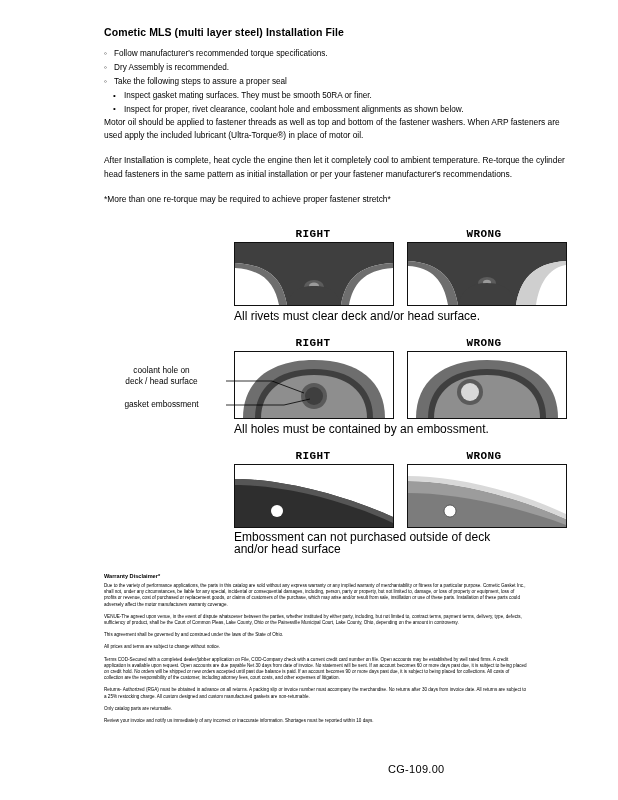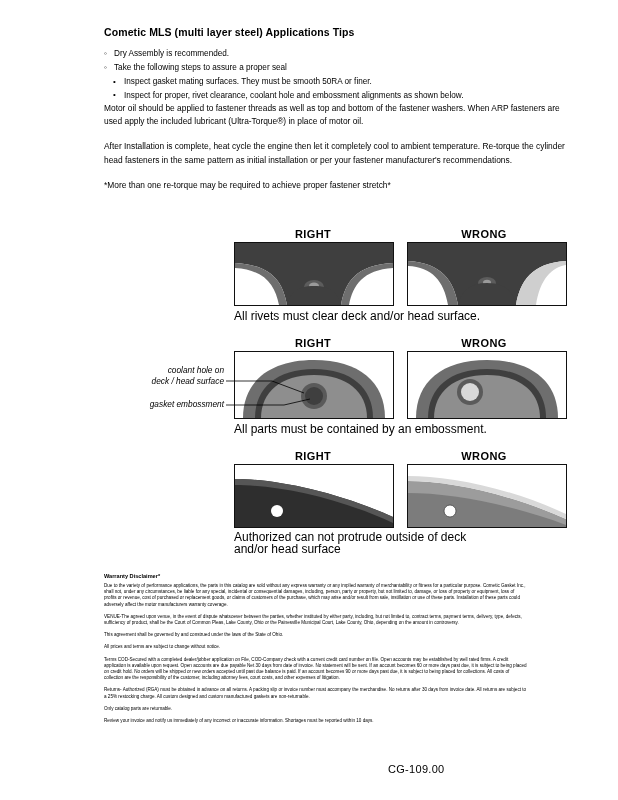--- a/index.html
+++ b/index.html
@@ -89,20 +89,21 @@
     position: absolute;
     left: 104px;
     top: 228px;
     width: 470px;
   }
   .fig-row {
     position: relative;
     display: flex;
     gap: 13px;
     justify-content: flex-start;
+    font-family: Liberation Mono, monospace;
   }
   .fig-row.indent { margin-left: 130px; }
   .fig-label {
     text-align: center;
     font-size: 11px;
     font-weight: bold;
     letter-spacing: 0.4px;
     margin-bottom: 2px;
   }
   .fig-box {
@@ -124,23 +125,22 @@
     position: absolute;
     left: 0;
     top: 0;
     width: 100%;
     height: 100%;
     pointer-events: none;
   }
   .callout-text {
     position: absolute;
     font-size: 8.3px;
-    text-align: right;
+    text-align: center;
     white-space: nowrap;
-    font-style: italic;
   }
   .disclaimer {
     position: absolute;
     left: 104px;
     top: 573px;
     width: 424px;
   }
   .disc-title {
     font-size: 5.6px;
     font-weight: bold;
@@ -160,23 +160,24 @@
     letter-spacing: 0.3px;
   }
   svg { display: block; }
 </style>
 </head>
 <body>
 
 <div class="page">
 
   <div class="content">
-    <h1 class="title">Cometic MLS (multi layer steel) Applications Tips</h1>
+    <h1 class="title">Cometic MLS (multi layer steel) Installation File</h1>
 
     <ul class="bullets">
+      <li>Follow manufacturer's recommended torque specifications.</li>
       <li>Dry Assembly is recommended.</li>
       <li>Take the following steps to assure a proper seal</li>
     </ul>
     <ul class="subbullets">
       <li>Inspect gasket mating surfaces.  They must be smooth 50RA or finer.</li>
       <li>Inspect for proper, rivet clearance, coolant hole and embossment alignments as shown below.</li>
     </ul>
 
     <p class="para">Motor oil should be applied to fastener threads as well as top and bottom of the fastener washers. When ARP fasteners are used apply the included lubricant (Ultra-Torque®) in place of motor oil.</p>
     <p class="para">After Installation is complete, heat cycle the engine then let it completely cool to ambient temperature. Re-torque the cylinder head fasteners in the same pattern as initial installation or per your fastener manufacturer's recommendations.</p>
@@ -253,21 +254,21 @@
       <div class="callouts">
         <span class="callout-text" style="left:-5px; top:28px; width:125px;">coolant hole on</span>
         <span class="callout-text" style="left:-5px; top:39px; width:125px;">deck / head surface</span>
         <span class="callout-text" style="left:-5px; top:62px; width:125px;">gasket embossment</span>
         <svg style="position:absolute; left:0; top:0;" width="470" height="110" viewBox="0 0 470 110">
           <path d="M122,44 L168,44 L200,56" stroke="#000" stroke-width="0.8" fill="none"></path>
           <path d="M122,68 L180,68 L206,62" stroke="#000" stroke-width="0.8" fill="none"></path>
         </svg>
       </div>
     </div>
-    <div class="fig-cap" style="margin-left:130px;">All parts must be contained by an embossment.</div>
+    <div class="fig-cap" style="margin-left:130px;">All holes must be contained by an embossment.</div>
 
     <div class="fig-row indent">
       <div style="width:158px;">
         <div class="fig-label">RIGHT</div>
       </div>
       <div style="width:158px;">
         <div class="fig-label">WRONG</div>
       </div>
     </div>
     <div class="fig-row indent">
@@ -283,21 +284,21 @@
         <svg width="158" height="62" viewBox="0 0 158 62">
           <rect x="0" y="0" width="158" height="62" fill="#ffffff"></rect>
           <path d="M0,16 C40,16 100,28 158,54 L158,62 L0,62 Z" fill="#9c9c9c"></path>
           <path d="M0,16 C40,16 100,28 158,54 L158,49 C100,22 40,11 0,11 Z" fill="#d9d9d9"></path>
           <path d="M0,28 C40,28 100,38 158,60 L158,62 L0,62 Z" fill="#7c7c7c"></path>
           <circle cx="42" cy="46" r="6" fill="#ffffff" stroke="#444" stroke-width="0.8"></circle>
         </svg>
       </div>
     </div>
     <div class="fig-cap two-line" style="margin-left:130px;">
-      <div>Authorized can not protrude outside of deck</div>
+      <div>Embossment can not purchased outside of deck</div>
       <div>and/or head surface</div>
     </div>
   </div>
 
   <div class="disclaimer">
     <div class="disc-title">Warranty Disclaimer*</div>
     <p class="disc-p">Due to the variety of performance applications, the parts in this catalog are sold without any express warranty or any implied warranty of merchantability or fitness for a particular purpose.  Cometic Gasket Inc., shall not, under any circumstances, be liable for any special, incidental or consequential damages, including, person, party or property, but not limited to, damage, or loss of property or equipment, loss of profits or revenue, cost of purchased or replacement goods, or claims of customers of the purchase, which may arise and/or result from sale, instillation or use of these parts.  Installation of these parts could adversely affect the motor manufacturers warranty coverage.</p>
     <p class="disc-p">VENUE-The agreed upon venue, in the event of dispute whatsoever between the parties, whether instituted by either party, including, but not limited to, contract terms, payment terms, delivery, type, defects, sufficiency of product, shall be the Court of Common Pleas, Lake County, Ohio or the Painesville Municipal Court, Lake County, Ohio, depending on the amount in controversy.</p>
     <p class="disc-p">This agreement shall be governed by and construed under the laws of the State of Ohio.</p>
     <p class="disc-p">All prices and terms are subject to change without notice.</p>

